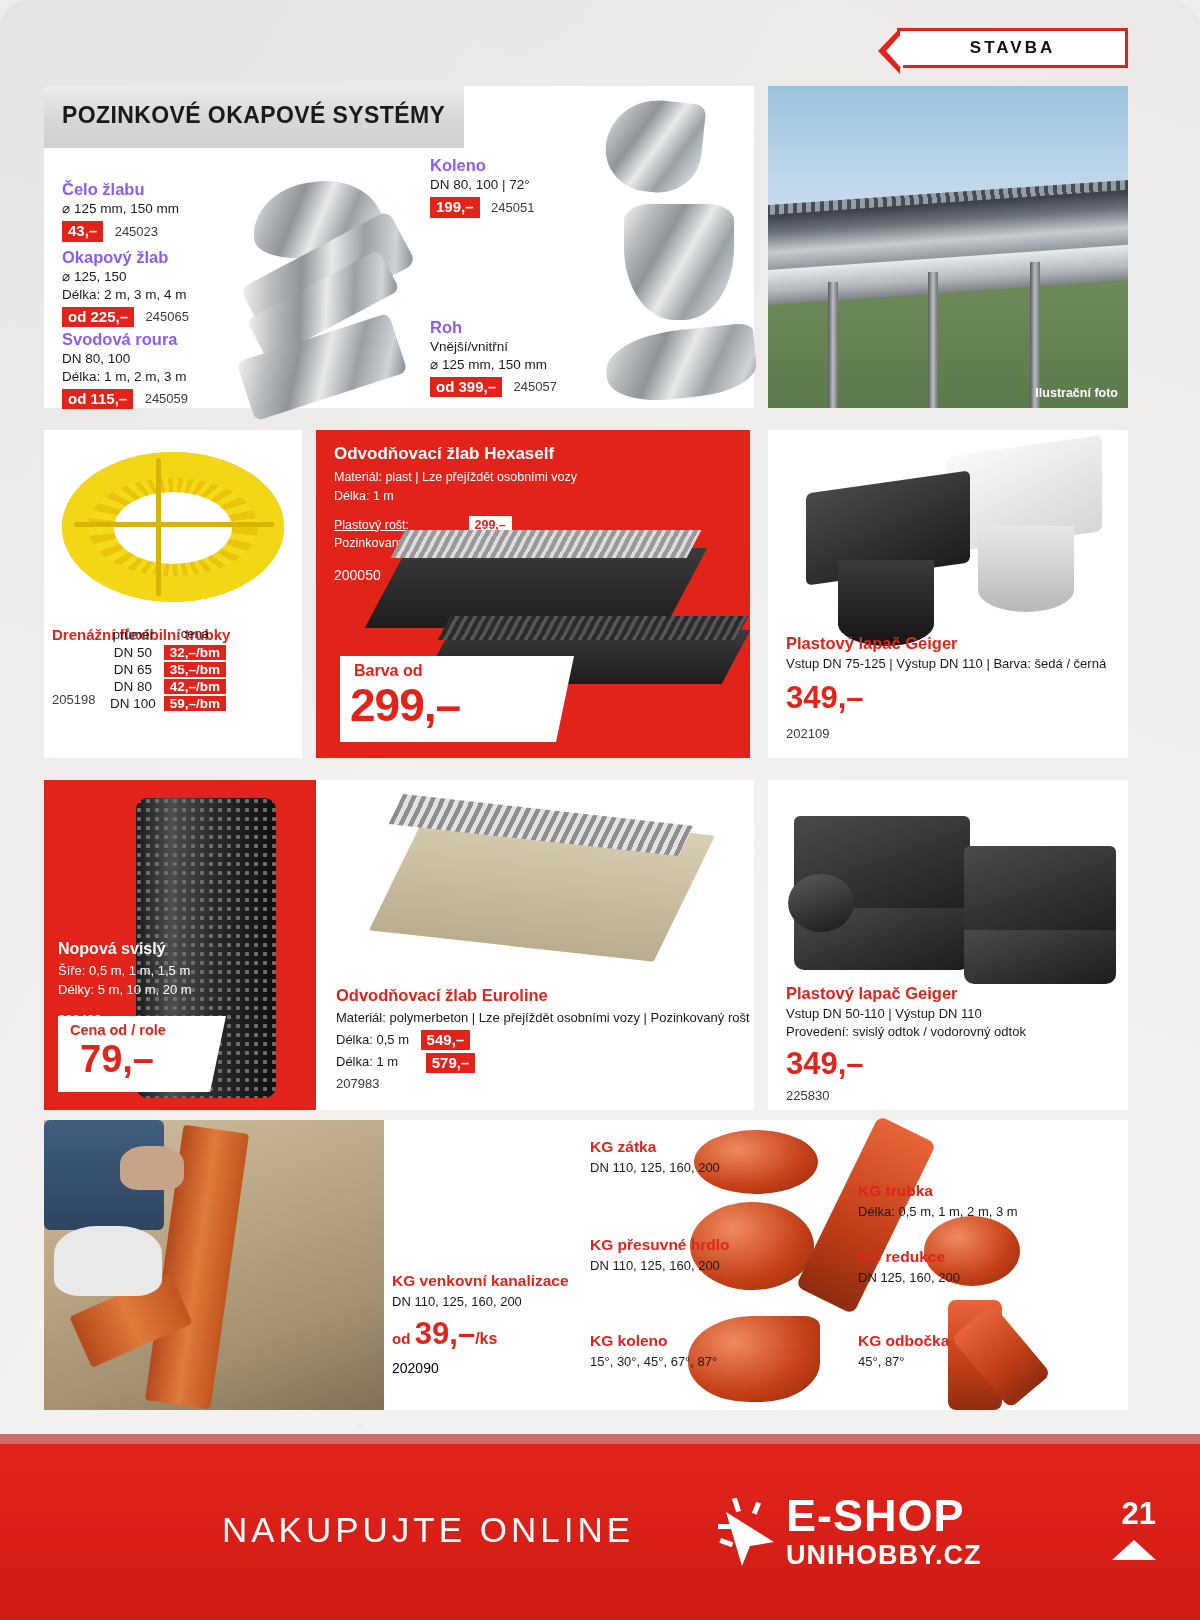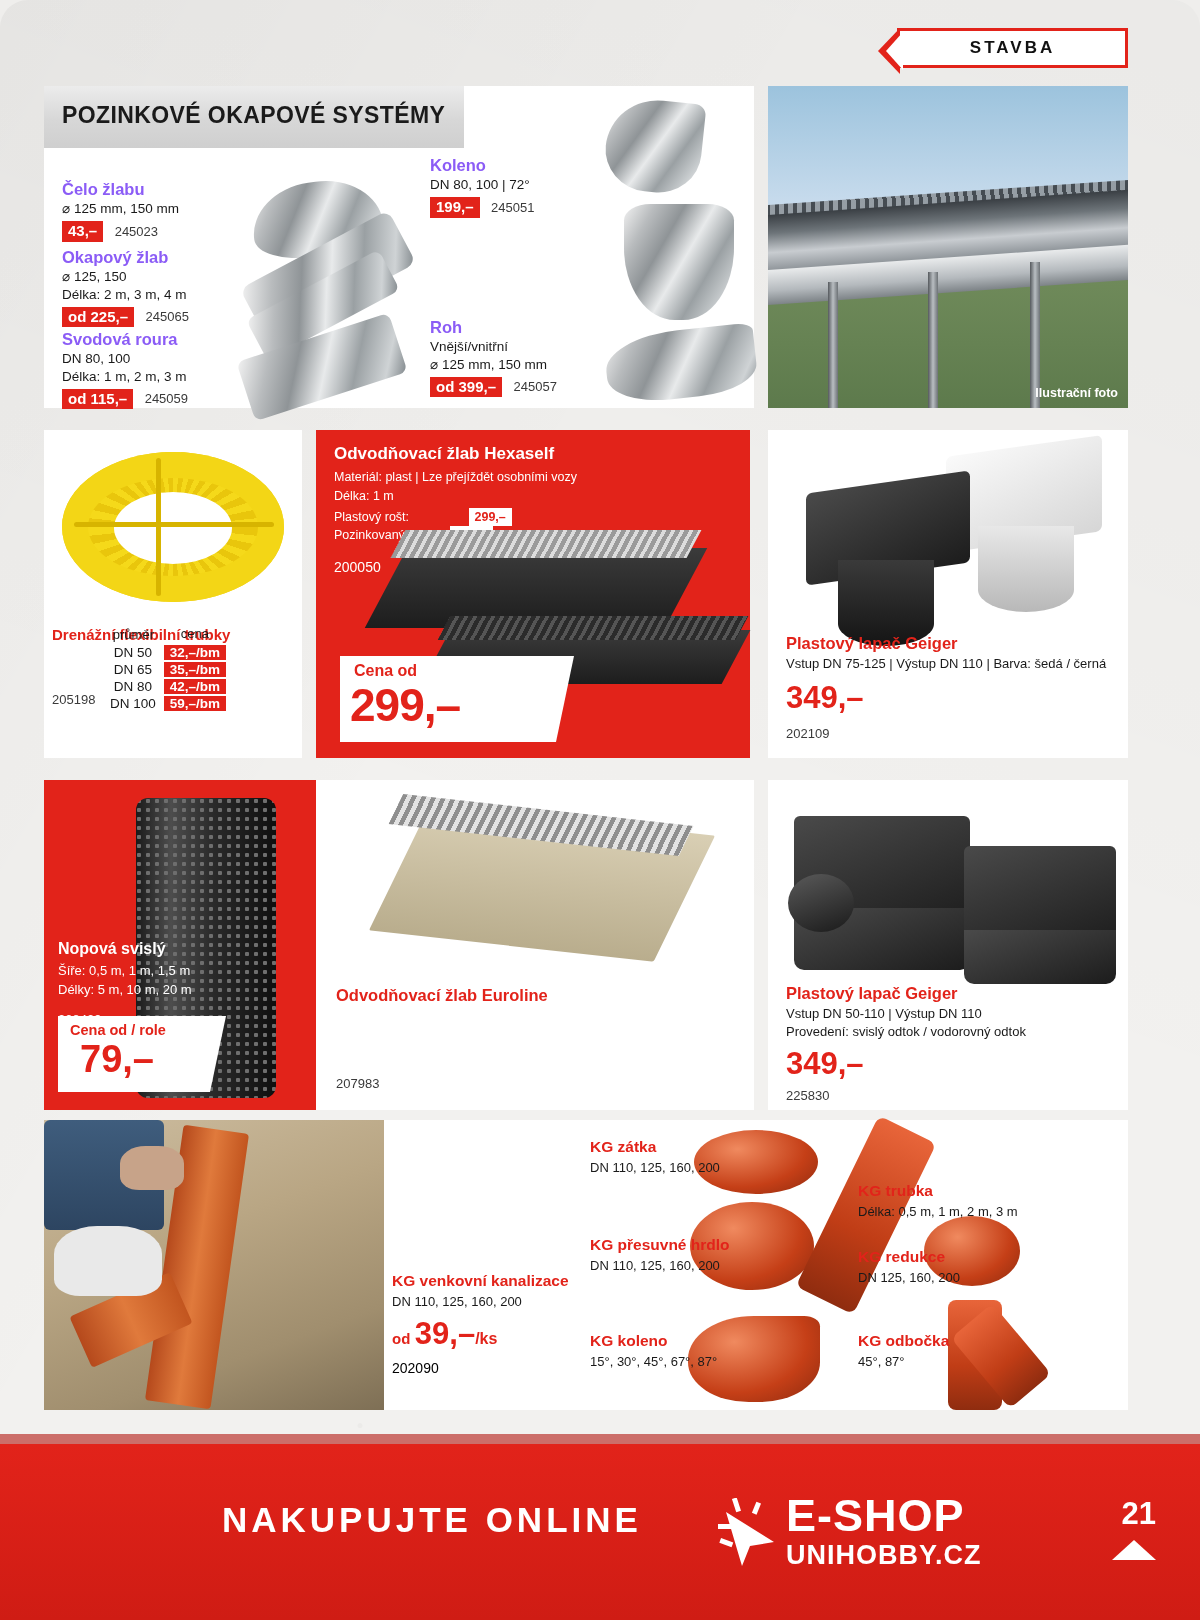--- a/index.html
+++ b/index.html
@@ -245,21 +245,21 @@
 
   
   .footer{
     position:absolute; left:0; bottom:0; width:1200px; height:176px;
     background:linear-gradient(180deg,#e2231a 0%,#cf1c14 100%);
   }
   .footer .strip{
     position:absolute; left:0; top:-10px; width:1200px; height:10px; background:#b3180f; opacity:.6;
   }
   .nakup{
-    position:absolute; left:222px; top:56px; font-size:35px; font-weight:bold;
+    position:absolute; left:222px; top:66px; font-size:35px; font-weight:normal;
     letter-spacing:4px; color:#fff;
   }
   .eshop{
     position:absolute; left:786px; top:46px; font-size:45px; font-weight:bold; color:#fff; letter-spacing:1px;
   }
   .unihobby{
     position:absolute; left:786px; top:96px; font-size:27px; font-weight:bold; color:#fff; letter-spacing:1px;
   }
   .cursor{
     position:absolute; left:718px; top:54px; width:64px; height:70px;
@@ -391,38 +391,38 @@
       </tbody>
         </table>
     </div>
   </div>
 
   <div class="card red" id="b3">
     <div class="t">Odvodňovací žlab Hexaself</div>
     <div class="sub">
       <div>Materiál: plast | Lze přejíždět osobními vozy</div>
       <div>Délka: 1 m</div>
-      <div style="margin-top:2px;">
+      <div style="margin-top:10px;text-decoration:underline;">
         <span>Plastový rošt:</span>
         <span class="whbox" style="margin-left:56px;">299,–</span>
       </div>
       <div>
         <span>Pozinkovaný rošt:</span>
         <span class="whbox" style="margin-left:14px;">399,–</span>
       </div>
       <div style="margin-top:12px;font-size:14px;">200050</div>
     </div>
 
     <div class="chan" style="left:70px; top:118px; width:300px; height:80px;"></div>
     <div class="grate" style="left:82px; top:100px; width:296px; height:28px;"></div>
     <div class="chan" style="left:120px; top:200px; width:300px; height:54px;"></div>
     <div class="grate" style="left:128px; top:186px; width:298px; height:24px; background:repeating-linear-gradient(90deg,#2b2b2b 0 5px,#555 5px 9px);"></div>
 
     <div class="bigprice-wrap">
-      <div class="cn">Cena od</div>
+      <div class="cn">Barva od</div>
       <div class="pv">299,–</div>
     </div>
   </div>
 
   <div class="card" id="b4">
     <div class="geig-light" style="left:178px; top:16px; width:156px; height:96px; transform:skewY(-8deg);"></div>
     <div class="geig-light cyl" style="left:210px; top:96px; width:96px; height:86px; background:linear-gradient(180deg,#e8e8e8,#b8b8b8); border-radius:0 0 50% 50%/0 0 26% 26%;"></div>
     <div class="geig-dark" style="left:38px; top:52px; width:164px; height:92px; transform:skewY(-8deg);"></div>
     <div class="geig-dark cyl" style="left:70px; top:130px; width:96px; height:86px; background:linear-gradient(180deg,#3a3a3a,#141414); border-radius:0 0 50% 50%/0 0 26% 26%;"></div>
 
@@ -444,20 +444,31 @@
       <div class="cn">Cena od / role</div>
       <div class="pv">79,–</div>
     </div>
   </div>
 
   <div class="card" id="b6">
     <div class="chanbeige"></div>
     <div class="chanbeige2"></div>
 
     <h4>Odvodňovací žlab Euroline</h4>
+    <div class="l">
+      <div>Materiál: polymerbeton | Lze přejíždět osobními vozy | Pozinkovaný rošt</div>
+      <div style="margin-top:2px;">
+        <span>Délka: 0,5 m</span>
+        <span class="pricebox" style="margin-left:8px;">549,–</span>
+      </div>
+      <div style="margin-top:2px;">
+        <span>Délka: 1 m</span>
+        <span class="pricebox" style="margin-left:24px;">579,–</span>
+      </div>
+    </div>
     <div class="code" style="left:20px;">207983</div>
   </div>
 
   <div class="card" id="b7">
     <div class="geig-dark" style="left:26px; top:36px; width:176px; height:110px;"></div>
     <div class="geig-dark" style="left:26px; top:128px; width:176px; height:62px; border-radius:0 0 10px 10px;"></div>
     <div class="geig-dark" style="left:20px; top:94px; width:66px; height:58px; border-radius:50%; background:linear-gradient(160deg,#5a5a5a,#1a1a1a);"></div>
     <div class="geig-dark" style="left:196px; top:66px; width:152px; height:100px;"></div>
     <div class="geig-dark" style="left:196px; top:150px; width:152px; height:54px; border-radius:0 0 10px 10px;"></div>
 

